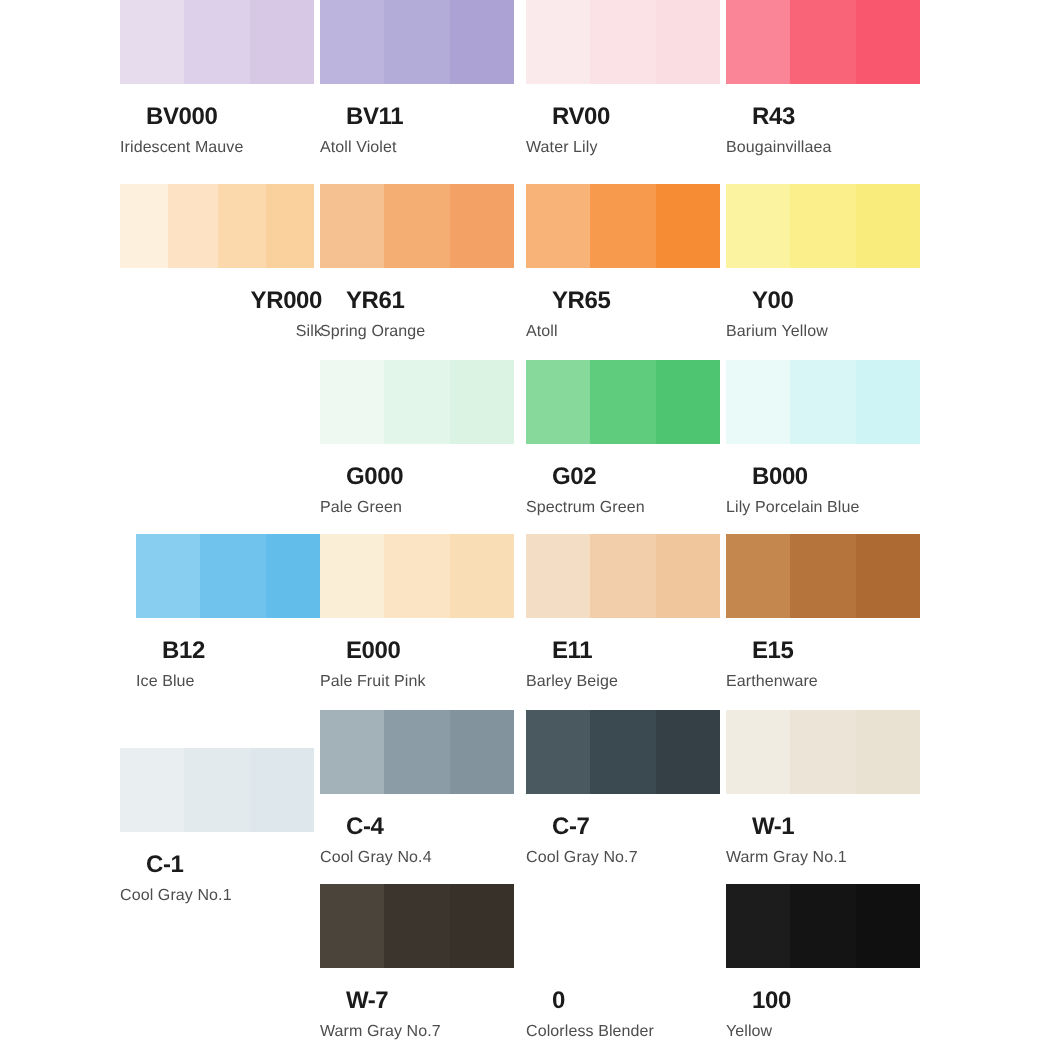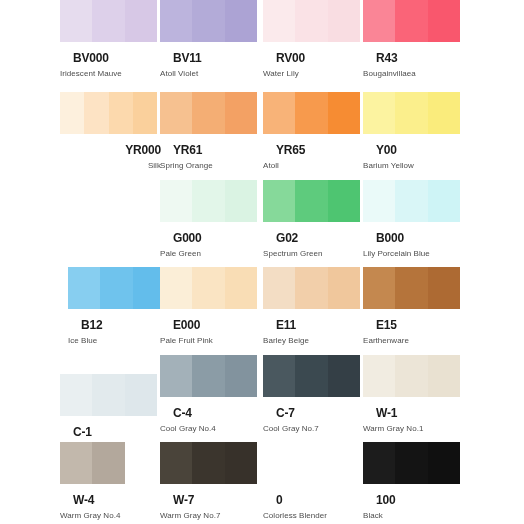--- a/index.html
+++ b/index.html
@@ -228,29 +228,20 @@
     </div>
     <div class="swatch-cell" style="left: 363px; top: 355px;">
       <div class="swatch">
         <div class="band" style="background: rgb(241, 236, 225);"></div>
         <div class="band" style="background: rgb(236, 229, 215);"></div>
         <div class="band" style="background: rgb(233, 225, 209);"></div>
       </div>
       <div class="code">W-1</div>
       <div class="name">Warm Gray No.1</div>
     </div>
-    <div class="swatch-cell" style="left: 60px; top: 442px;">
-      <div class="swatch">
-        <div class="band" style="background: rgb(194, 184, 172);"></div>
-        <div class="band" style="background: rgb(179, 168, 156);"></div>
-        <div class="band"></div>
-      </div>
-      <div class="code">W-4</div>
-      <div class="name">Warm Gray No.4</div>
-    </div>
     <div class="swatch-cell" style="left: 160px; top: 442px;">
       <div class="swatch">
         <div class="band" style="background: rgb(74, 68, 58);"></div>
         <div class="band" style="background: rgb(59, 53, 45);"></div>
         <div class="band" style="background: rgb(55, 49, 42);"></div>
       </div>
       <div class="code">W-7</div>
       <div class="name">Warm Gray No.7</div>
     </div>
     <div class="swatch-cell" style="left: 263px; top: 442px;">
@@ -258,15 +249,15 @@
       <div class="code">0</div>
       <div class="name">Colorless Blender</div>
     </div>
     <div class="swatch-cell" style="left: 363px; top: 442px;">
       <div class="swatch">
         <div class="band" style="background: rgb(28, 28, 28);"></div>
         <div class="band" style="background: rgb(20, 20, 20);"></div>
         <div class="band" style="background: rgb(16, 16, 16);"></div>
       </div>
       <div class="code">100</div>
-      <div class="name">Black</div>
+      <div class="name">Yellow</div>
     </div>
   </div>
 
 </body></html>

